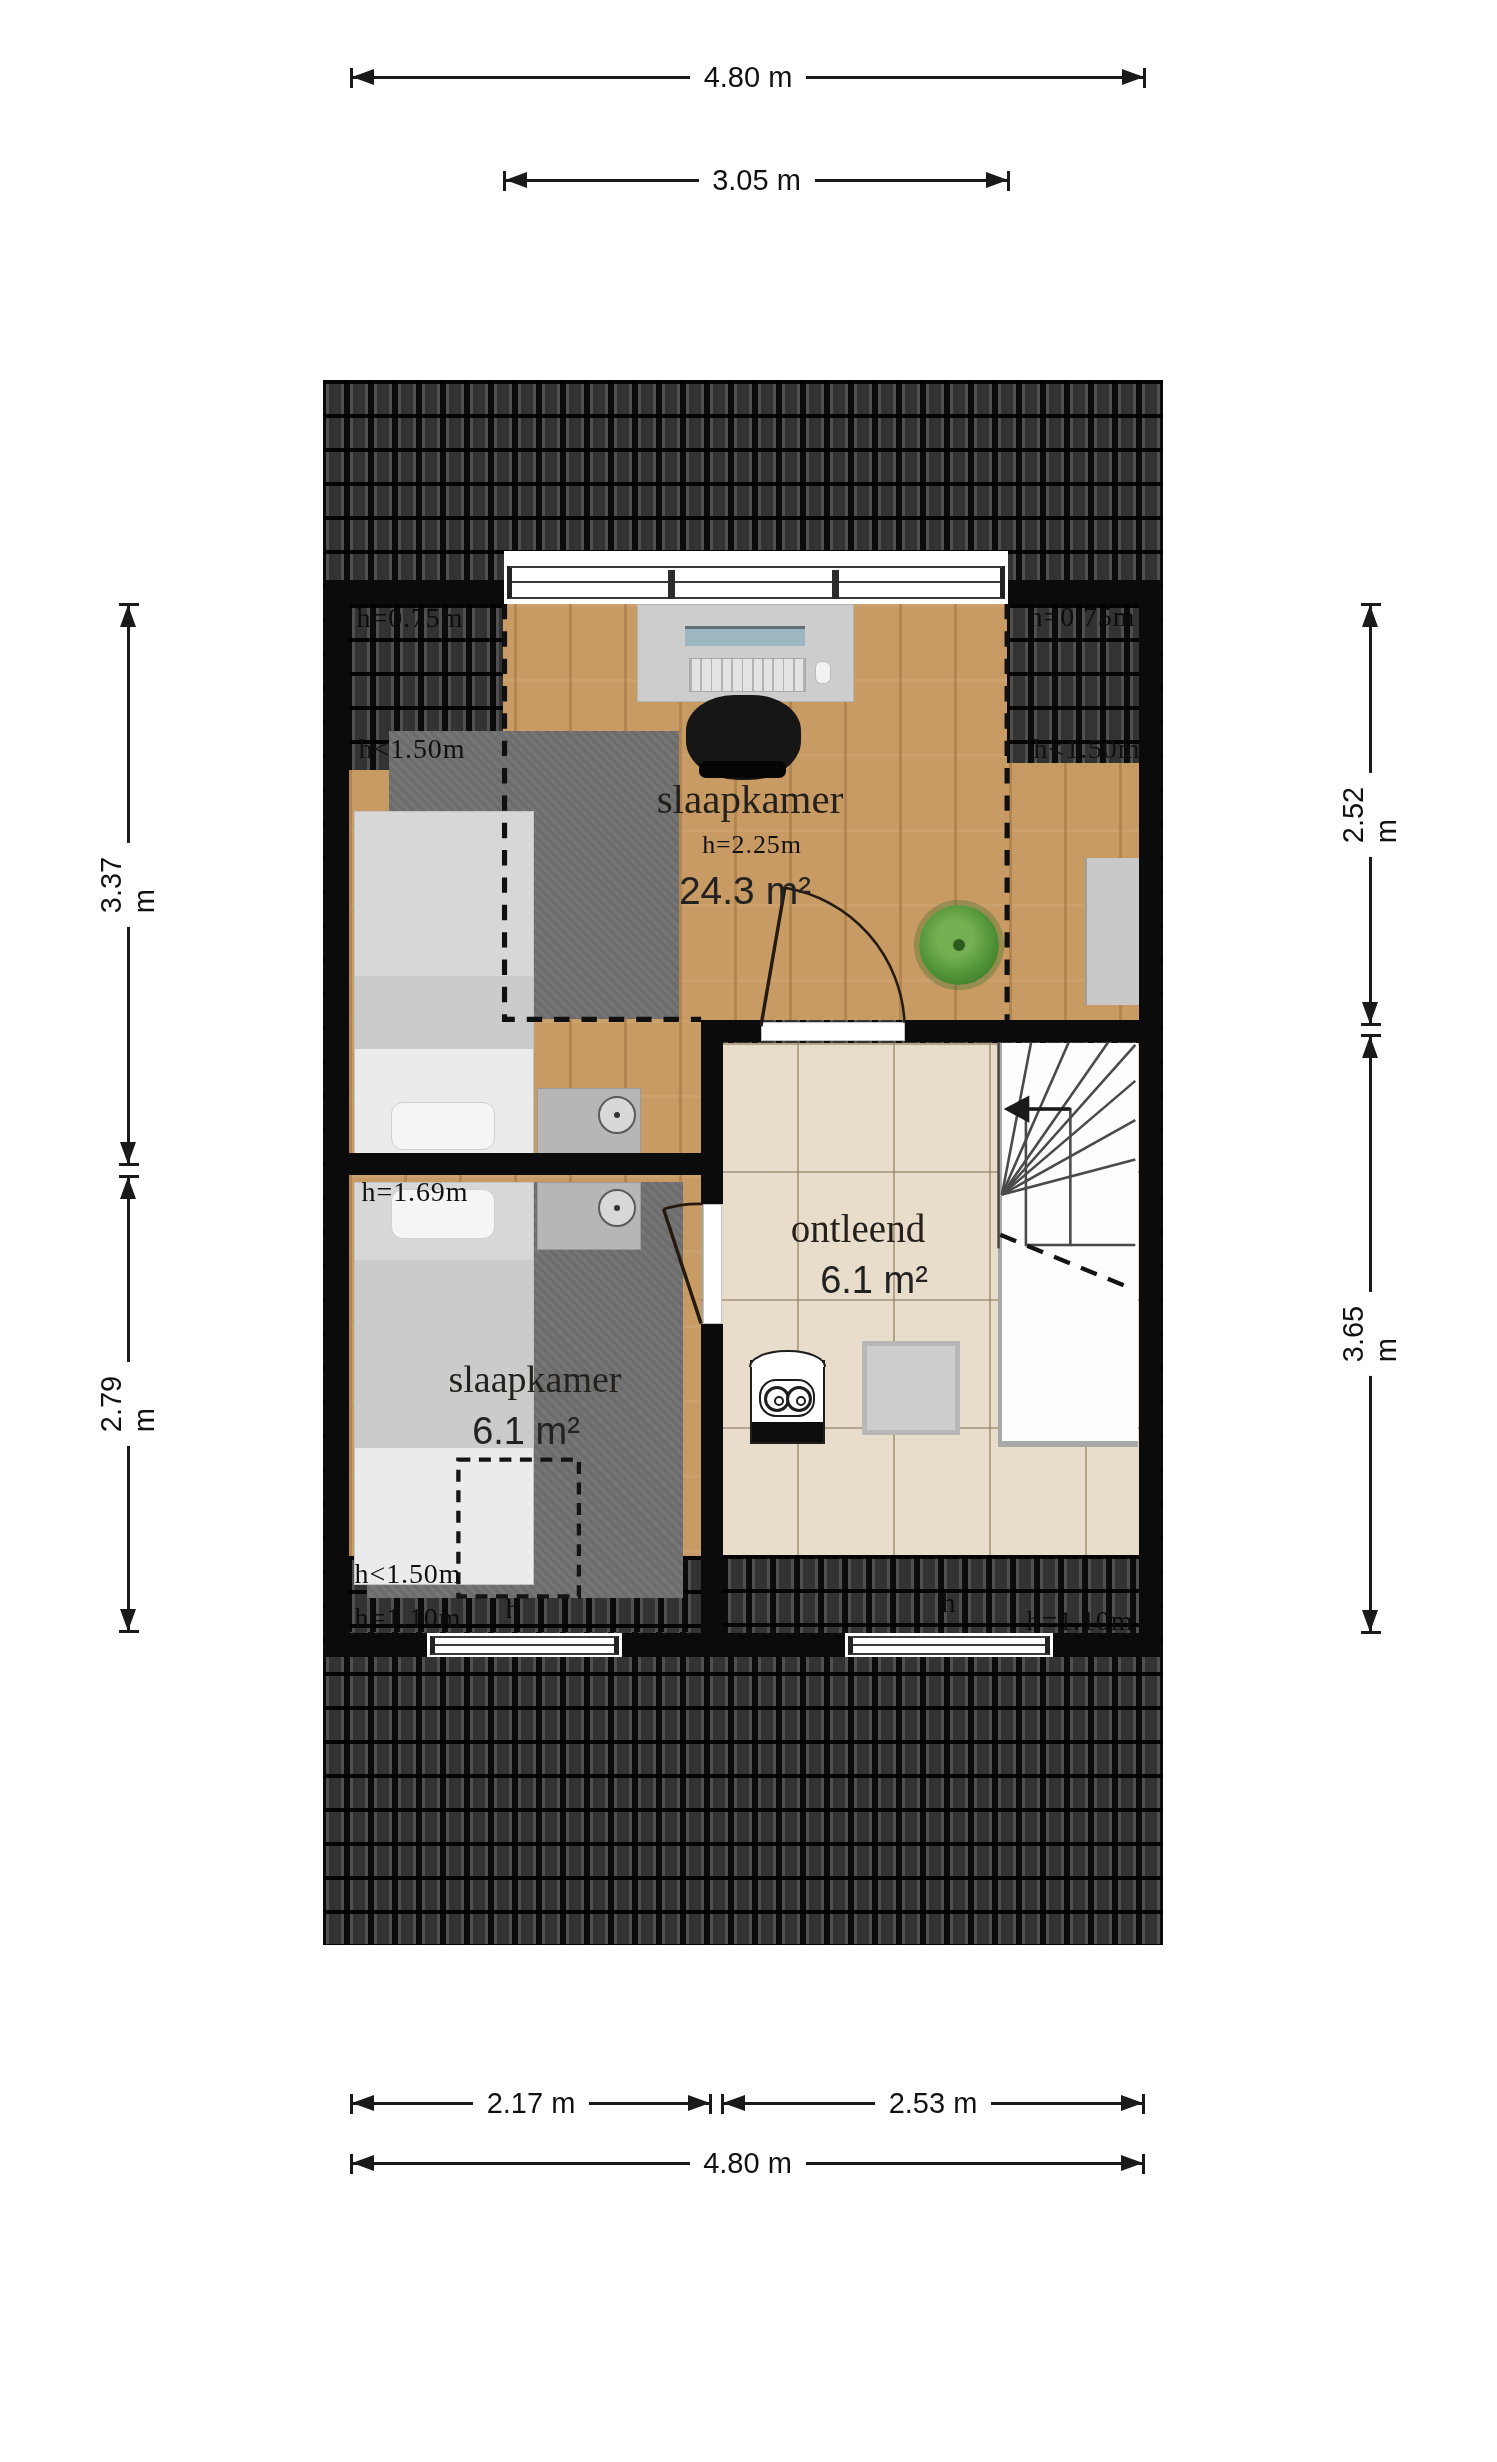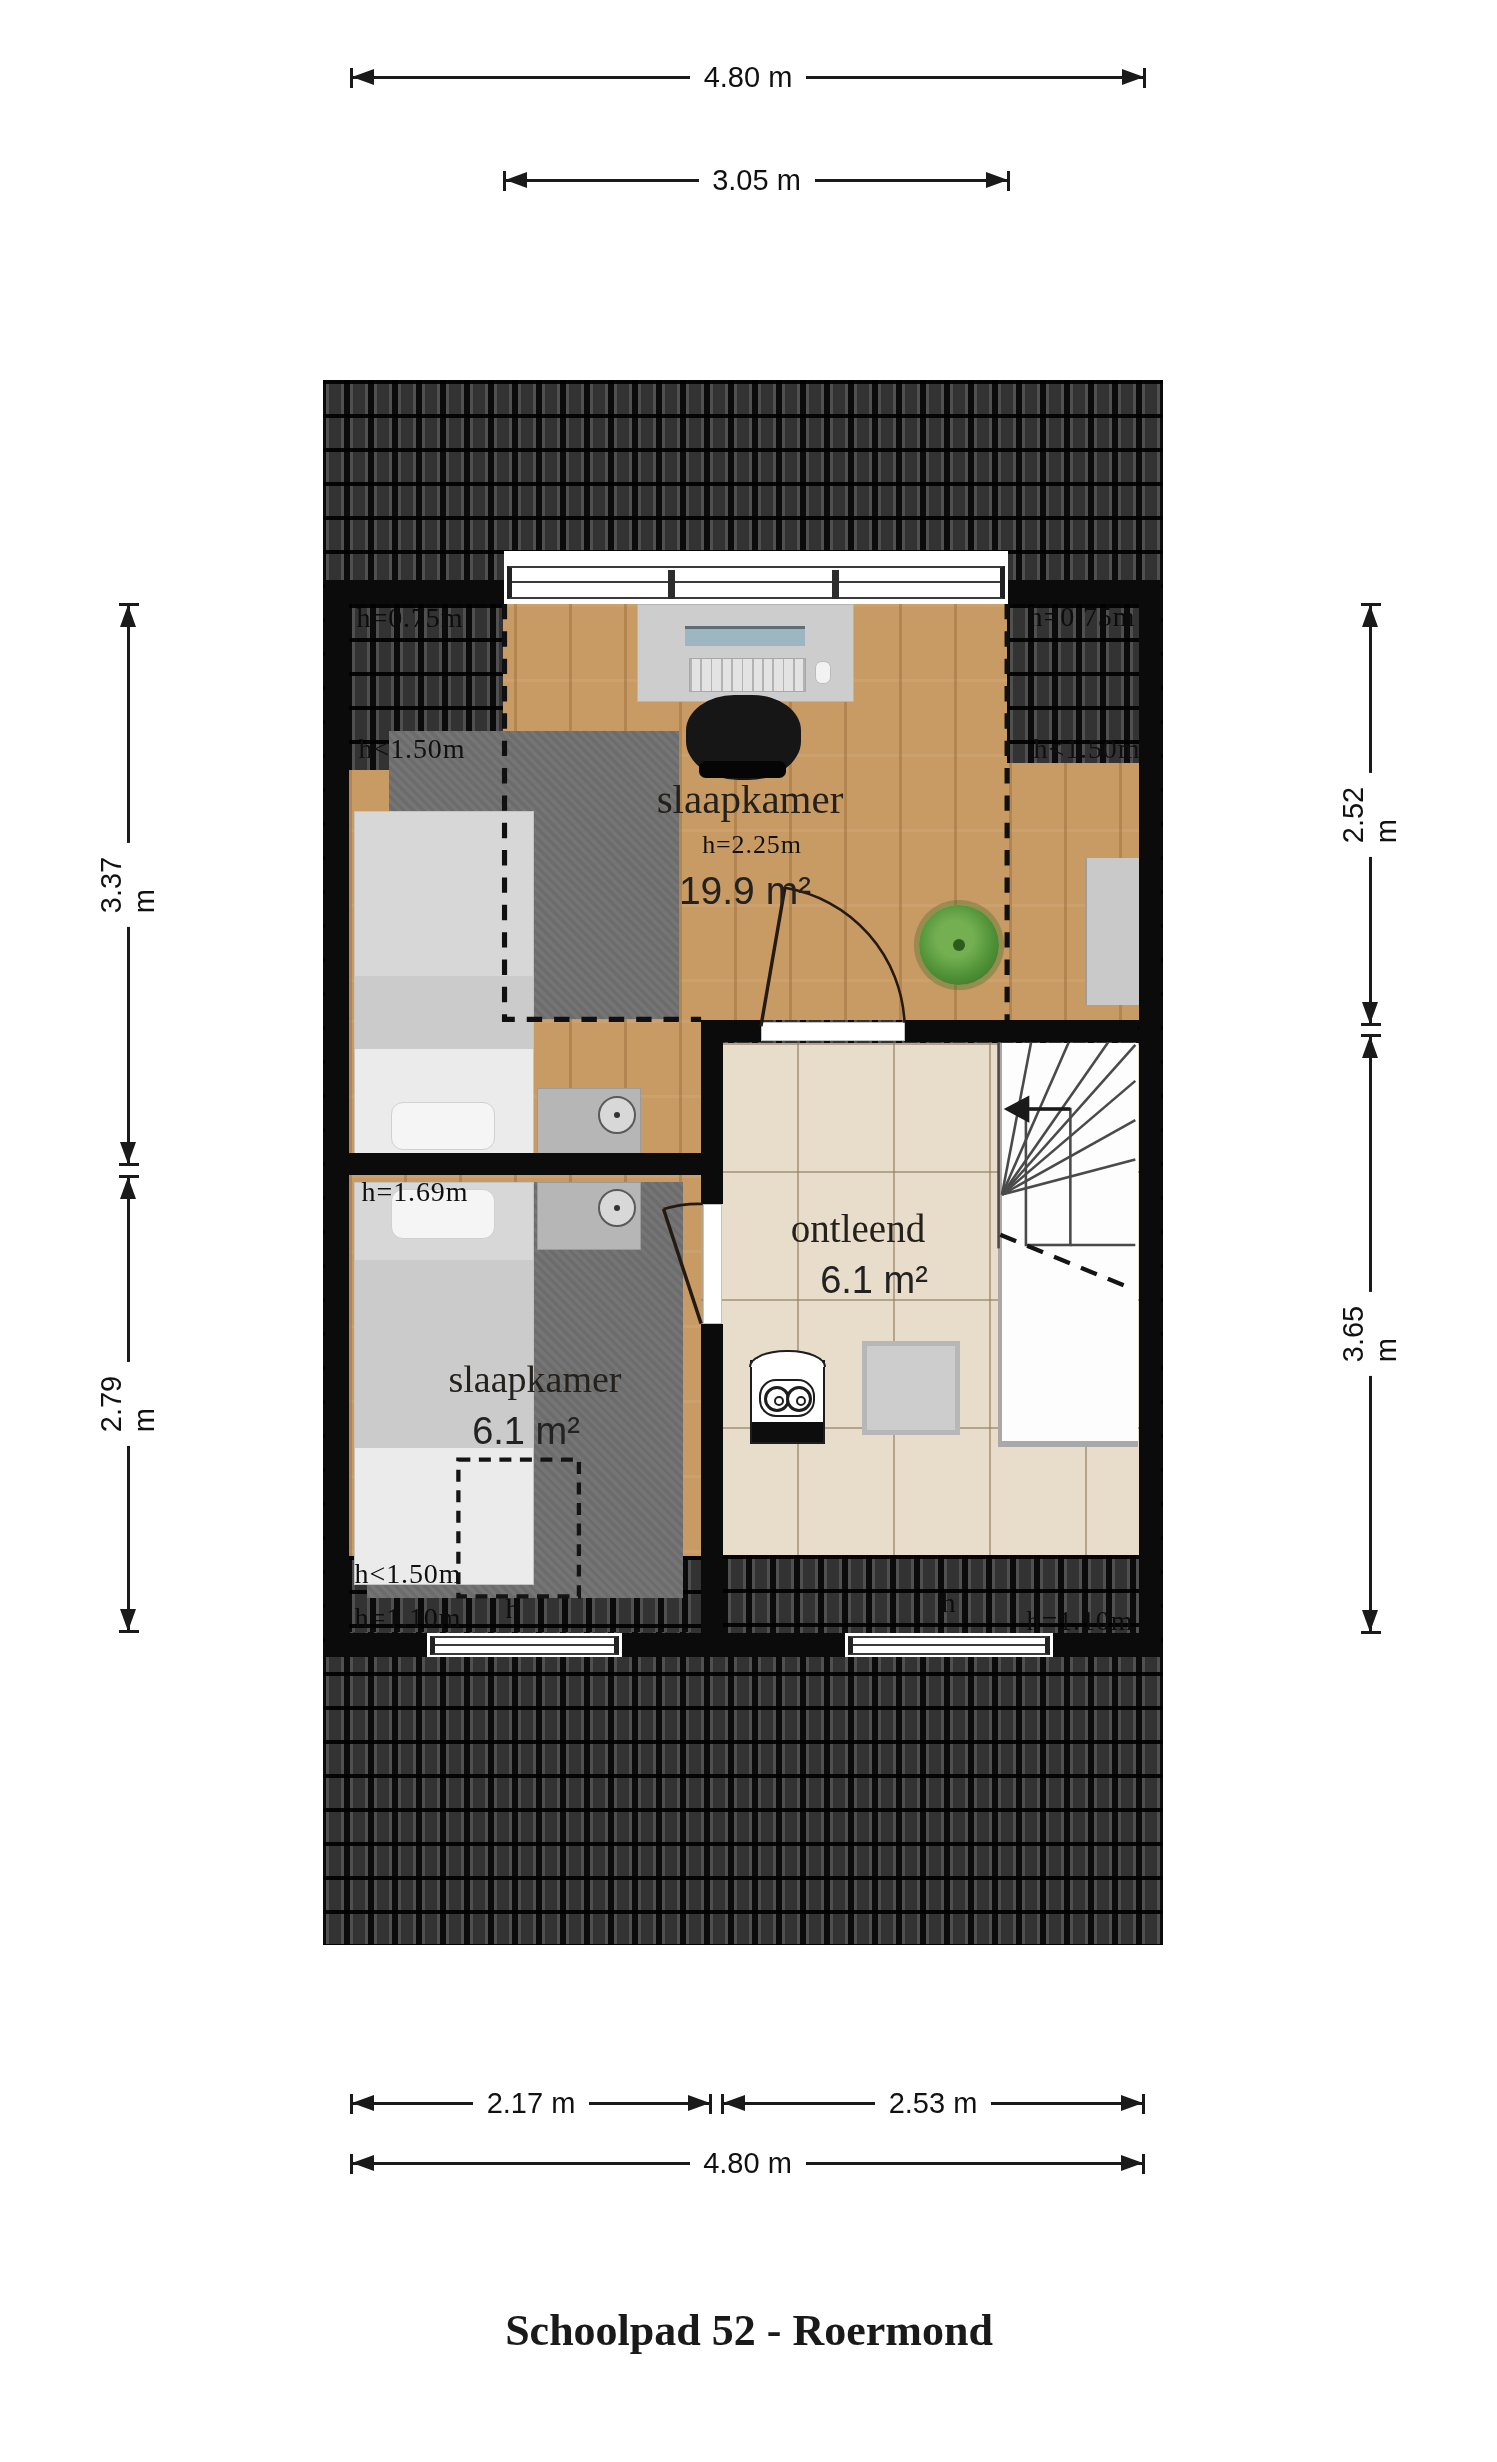--- a/index.html
+++ b/index.html
@@ -265,21 +265,21 @@
       </g>
 
       <line x1="874" y1="853" x2="820" y2="853" stroke="#1a1a1a" stroke-width="4"></line>
       <polygon points="796,853 826,837 826,869" fill="#1a1a1a"></polygon>
 
       <line x1="792" y1="1000" x2="948" y2="1064" stroke="#141414" stroke-width="5" stroke-dasharray="20 14"></line>
     </svg>
 
     <div class="lbl serif roomname" style="left:427px;top:419px;">slaapkamer</div>
     <div class="lbl serif hnote" style="left:429px;top:465px;font-size:26px;">h=2.25m</div>
-    <div class="lbl sans roomarea" style="left:422px;top:511px;">19.9 m²</div>
+    <div class="lbl sans roomarea" style="left:422px;top:511px;">24.3 m²</div>
 
     <div class="lbl serif roomname" style="left:535px;top:848px;font-size:39px;">ontleend</div>
     <div class="lbl sans roomarea" style="left:551px;top:900px;font-size:38px;">6.1 m²</div>
 
     <div class="lbl serif roomname" style="left:212px;top:999px;font-size:38px;">slaapkamer</div>
     <div class="lbl sans roomarea" style="left:203px;top:1051px;font-size:38px;">6.1 m²</div>
 
     <div class="lbl serif hnote dim-on-dark" style="left:87px;top:238px;">h=0.75m</div>
     <div class="lbl serif hnote dim-on-dark" style="left:759px;top:237px;">h=0.75m</div>
     <div class="lbl serif hnote" style="left:89px;top:369px;">h&lt;1.50m</div>
@@ -310,16 +310,15 @@
   </div>
   <div class="hdim" style="left:351px;top:2163px;width:793px;">
     <div class="line"></div>
     <div class="ah l"></div>
     <div class="ah r"></div>
     <div class="tick l"></div>
       <div class="tick r"></div>
     <span class="dlbl sans">4.80 m</span>
   </div>
 
-  <div class="titleblock serif maintitle" style="top:2305px;">Schoolpad 52 - Roermond</div>
 
 </div>
 
 
 </body></html>

